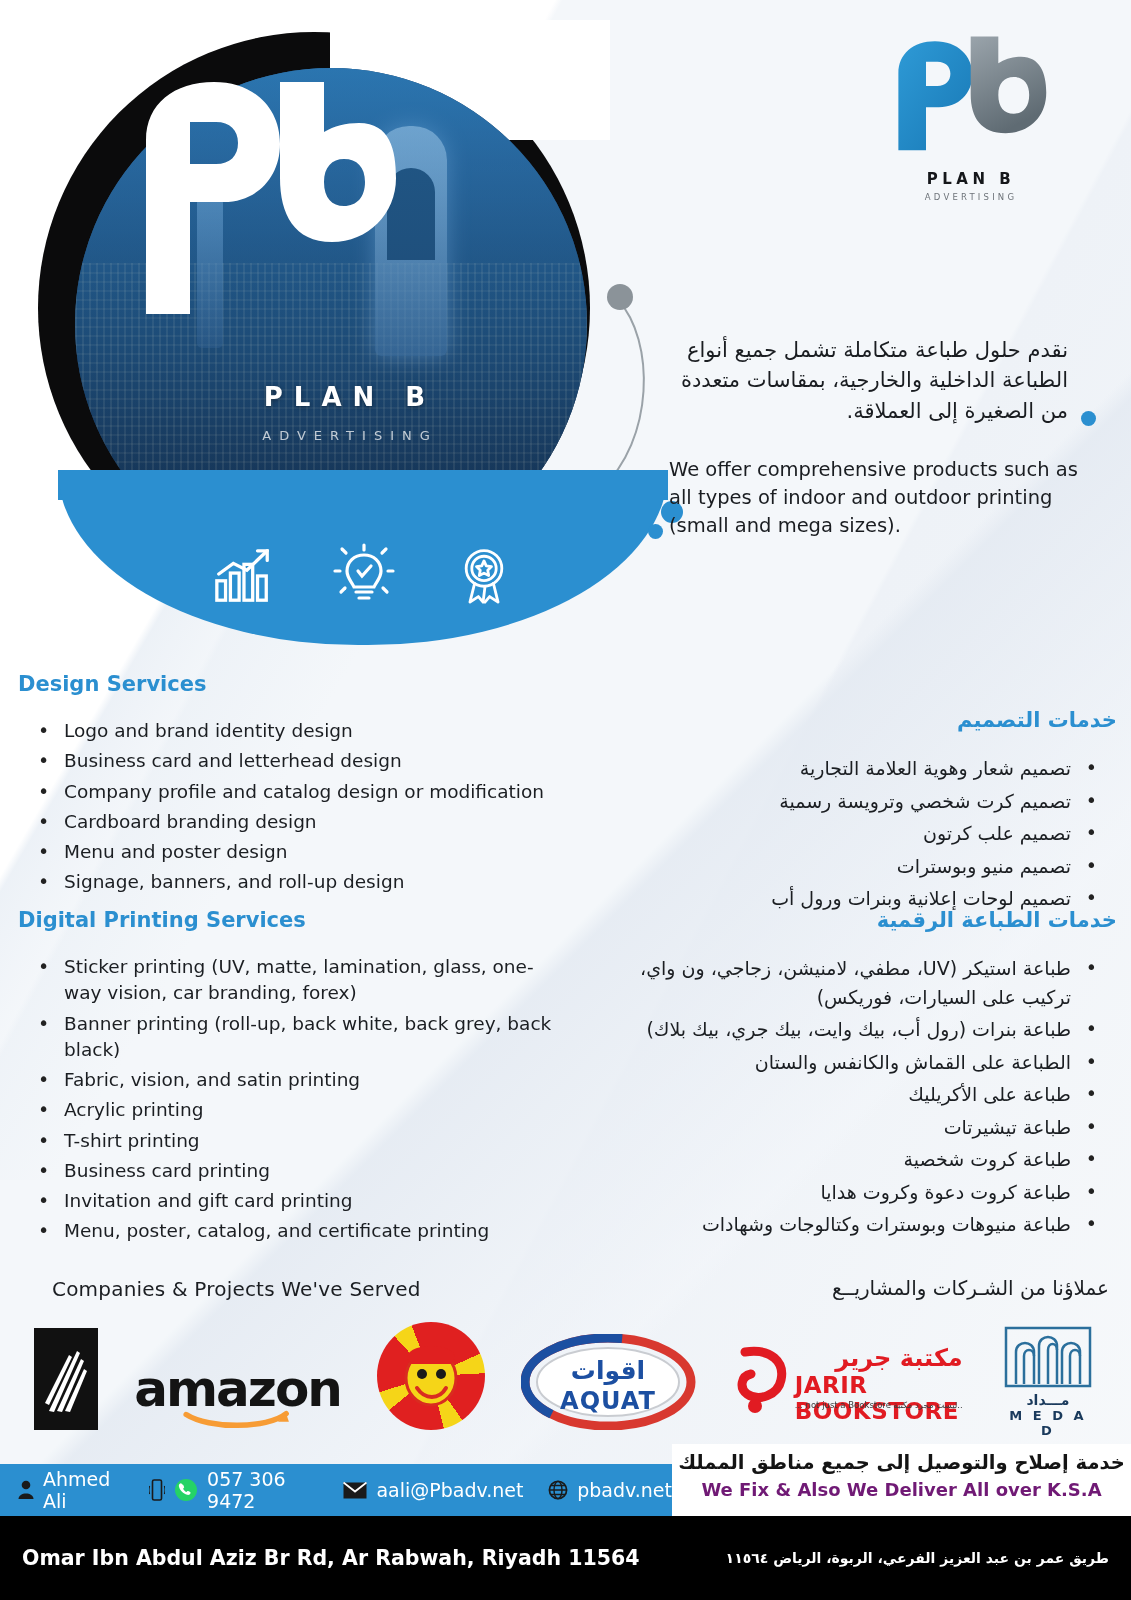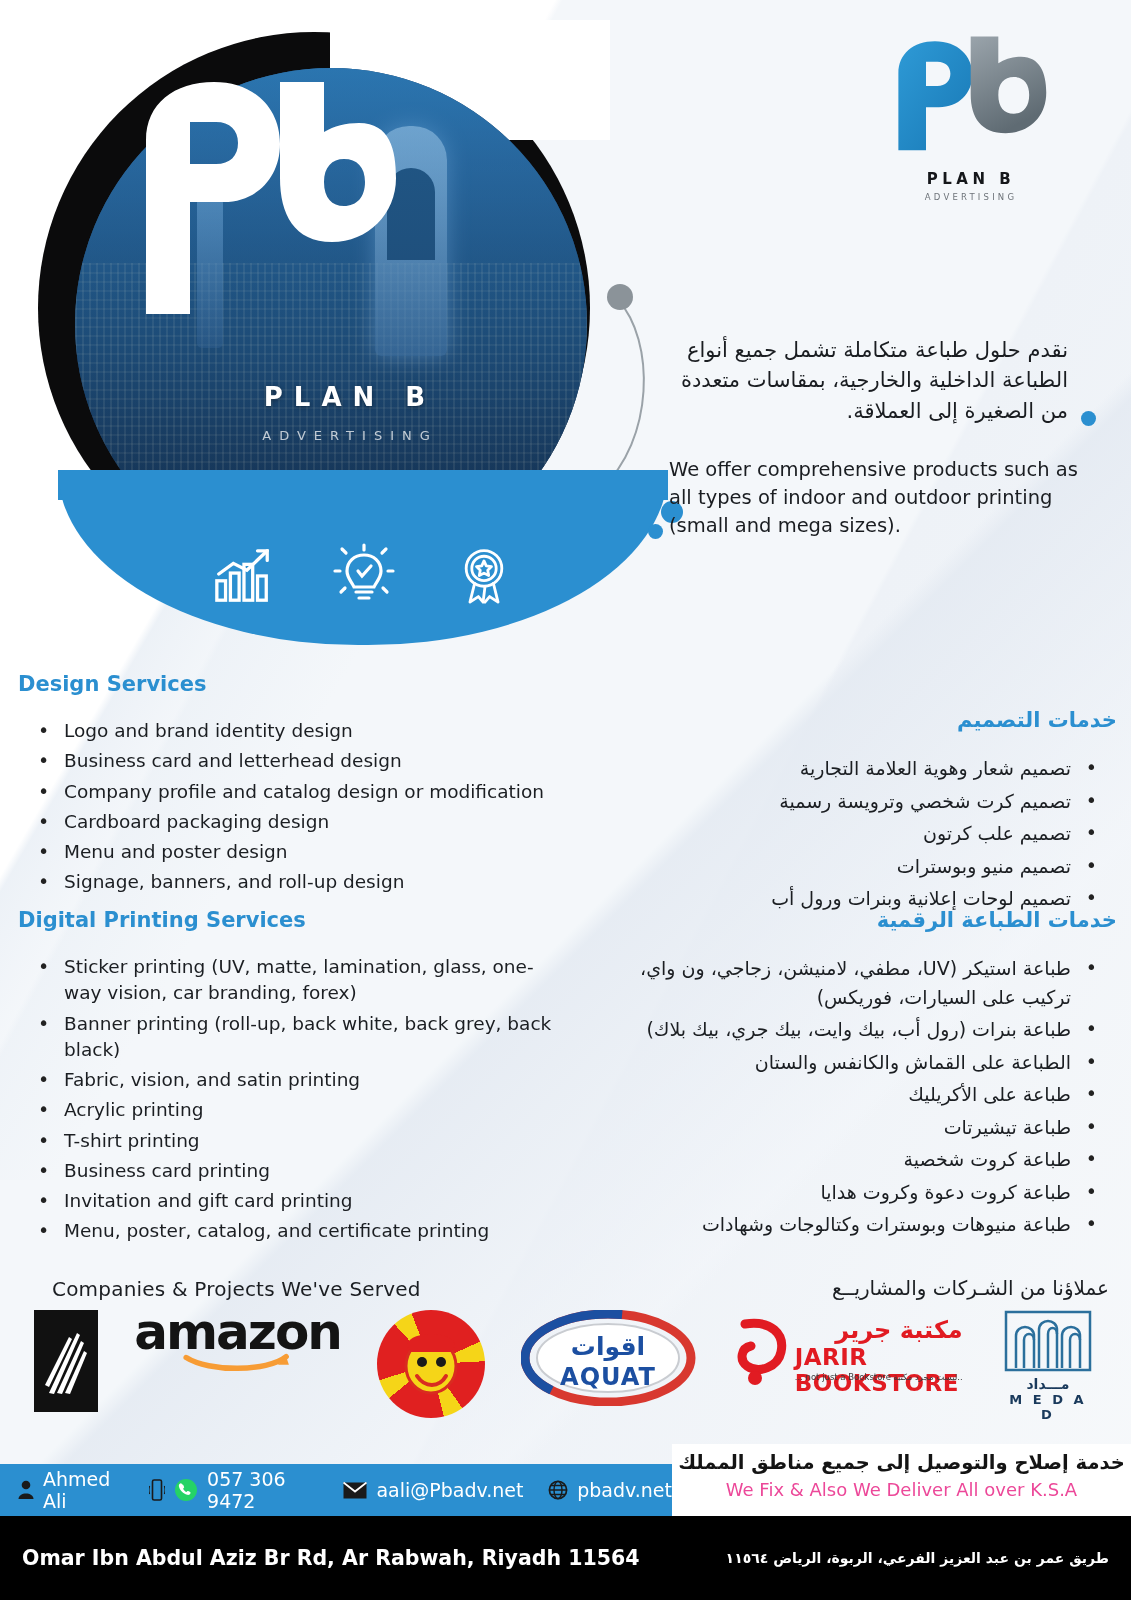--- a/index.html
+++ b/index.html
@@ -176,21 +176,21 @@
   #clients-head-en {
     position:absolute; left:52px; top:1277px;
     font-size:20px; color:#1b1e22; letter-spacing:.2px;
   }
   #clients-head-ar {
     position:absolute; right:22px; top:1276px;
     font-size:20px; color:#1b1e22; direction:rtl;
   }
   #logos {
     position:absolute; left:0; top:1310px; width:1131px; height:120px;
-    display:flex; align-items:flex-start; justify-content:space-between;
+    display:flex; align-items:flex-end; justify-content:space-between;
     padding:0 34px;
   }
   .logo { display:flex; align-items:center; justify-content:center; }
 
   .lg-wing { width:64px; height:102px; background:#111; display:flex; align-items:center; justify-content:center; }
   .lg-amazon { flex-direction:column; }
   .amz-word { font-size:50px; font-weight:700; color:#141414; letter-spacing:-2px; line-height:.9; font-family:"DejaVu Sans", sans-serif;}
   .amz-smile { width:120px; height:20px; margin-top:-2px; }
 
   .lg-baik { width:108px; height:108px; border-radius:8px; position:relative; overflow:hidden; }
@@ -214,21 +214,21 @@
   }
   #footer-blue .sep { width:8px; }
   #footer-right {
     position:absolute; left:672px; top:1444px; width:459px; height:72px;
     background:#ffffff; text-align:center; padding-top:5px;
   }
   #footer-right .ar {
     font-size:19.5px; font-weight:700; color:#141414; direction:rtl; line-height:1.45;
   }
   #footer-right .en {
-    font-size:18px; font-weight:400; color:#ec4899; line-height:1.4;
+    font-size:18px; font-weight:700; color:#701a75; line-height:1.4;
   }
   #addr {
     position:absolute; left:0; top:1516px; width:1131px; height:84px;
     background:#000; color:#fff;
     display:flex; align-items:center; justify-content:space-between;
     padding:0 22px;
   }
   #addr .en { font-size:20.5px; font-weight:700; }
   #addr .ar { font-size:14px; font-weight:700; direction:rtl; }
   .fi { display:inline-flex; align-items:center; }
@@ -350,21 +350,21 @@
       <div class="intro-en">We offer comprehensive products such as all types of indoor and outdoor printing (small and mega sizes).</div>
     </div>
   </div>
 
   <div class="col-en" style="top:672px;">
     <div class="sec-title-en">Design Services</div>
     <ul class="svc">
       <li>Logo and brand identity design</li>
       <li>Business card and letterhead design</li>
       <li>Company profile and catalog design or modification</li>
-      <li>Cardboard packaging design</li>
+      <li>Cardboard branding design</li>
       <li>Menu and poster design</li>
       <li>Signage, banners, and roll-up design</li>
     </ul>
   </div>
 
   <div class="col-en" style="top:908px;">
     <div class="sec-title-en">Digital Printing Services</div>
     <ul class="svc">
       <li>Sticker printing (UV, matte, lamination, glass, one-way vision, car branding, forex)</li>
       <li>Banner printing (roll-up, back white, back grey, back black)</li>

